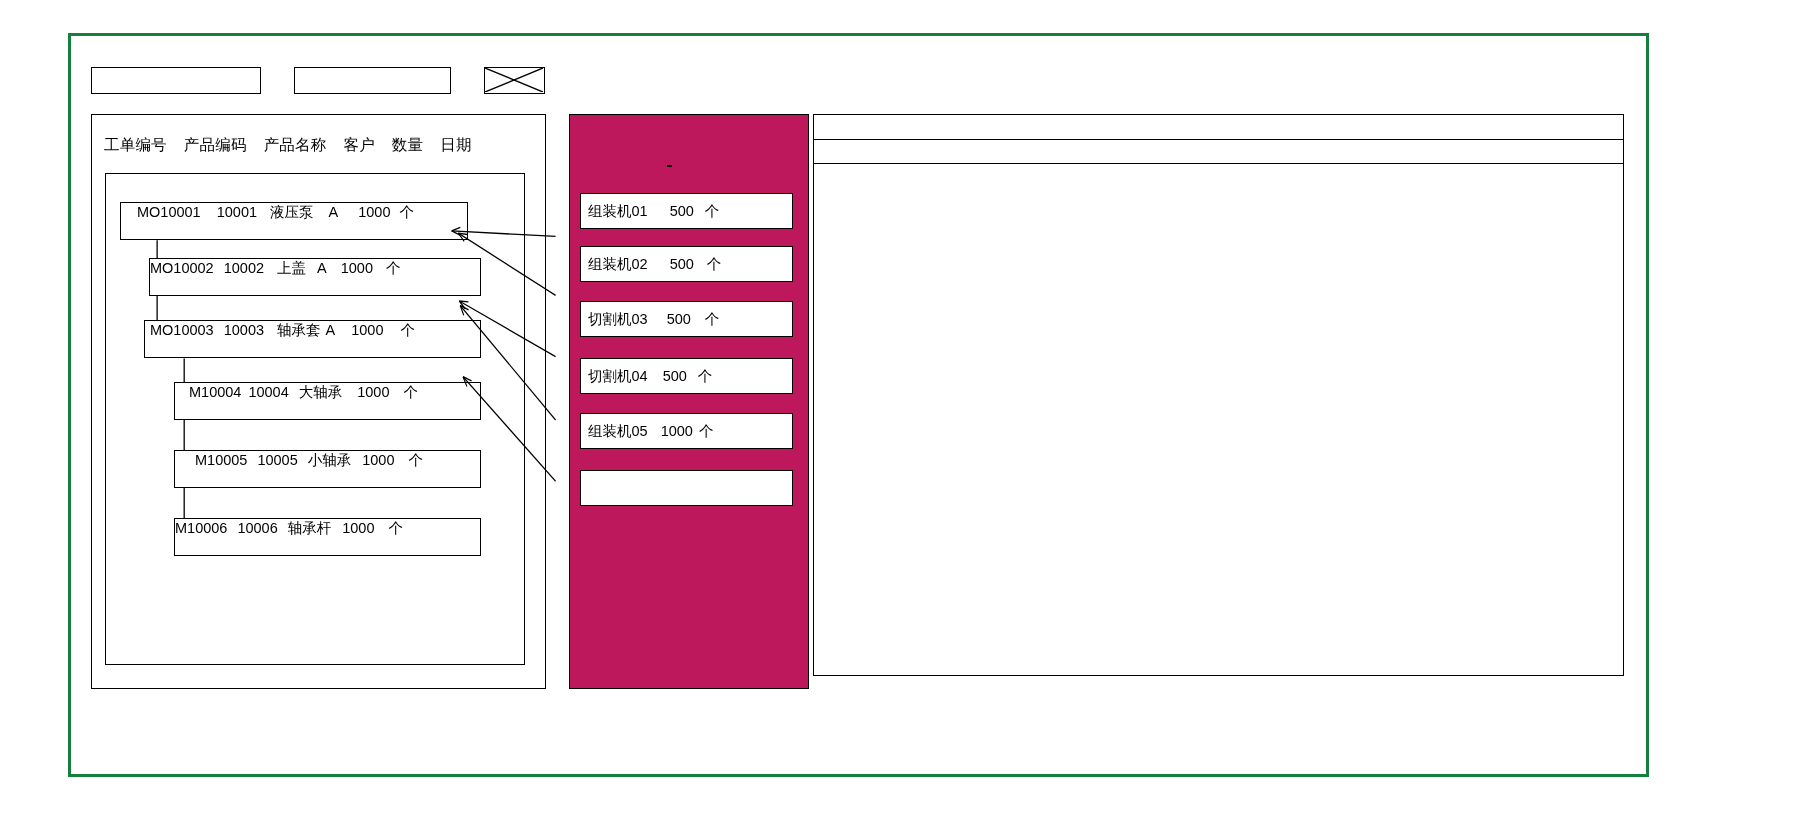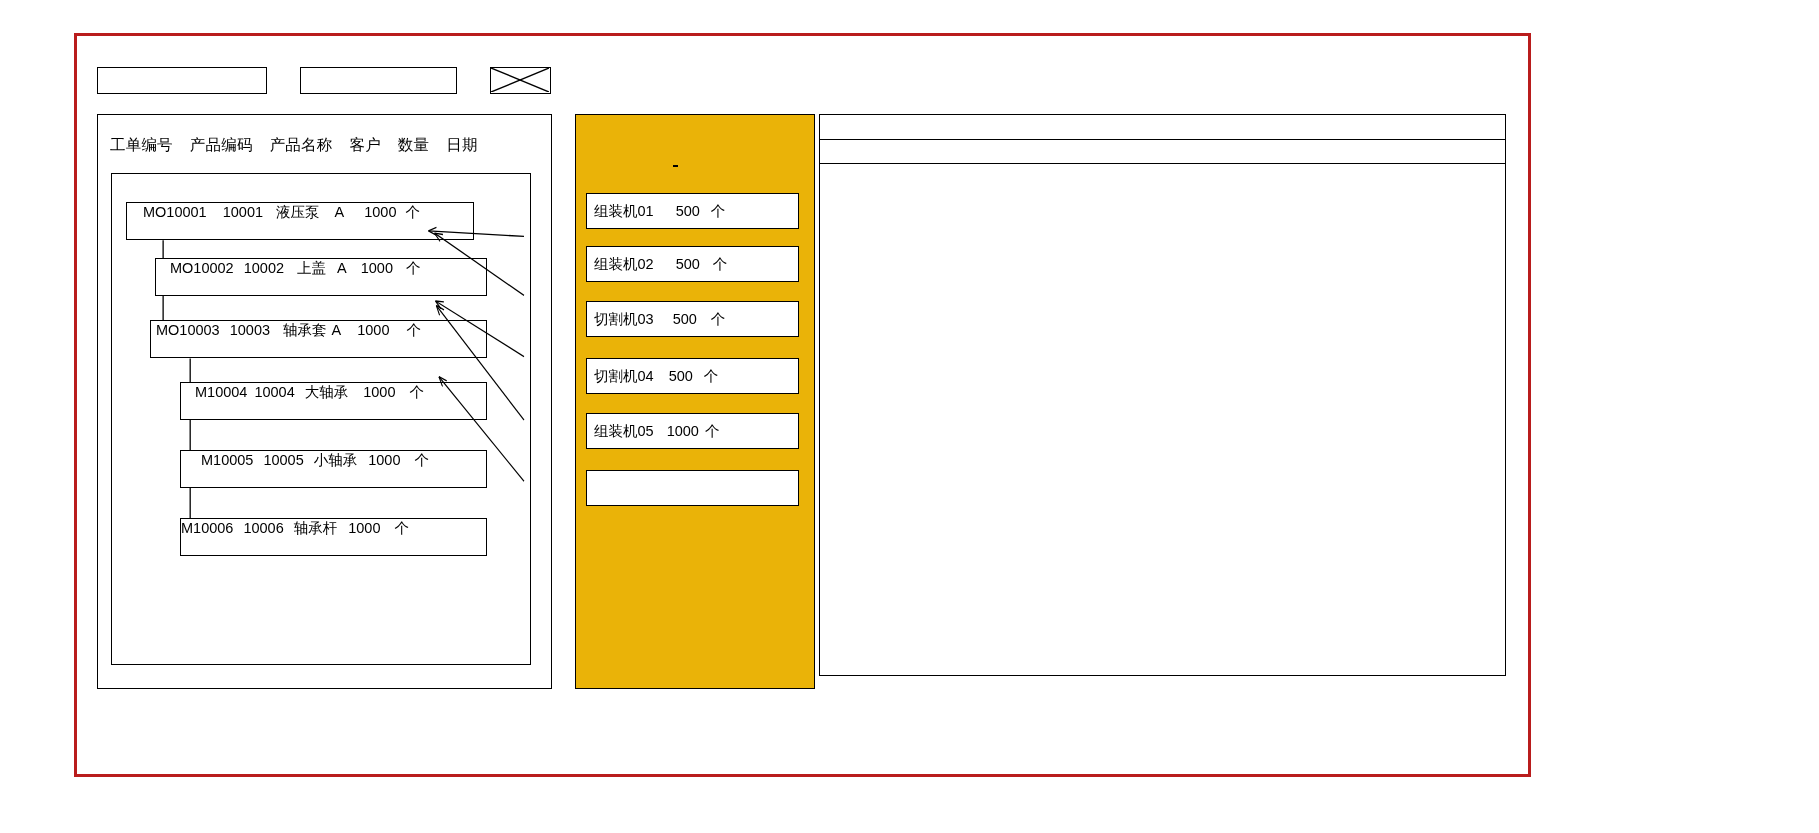--- a/index.html
+++ b/index.html
@@ -12,25 +12,25 @@
     height: 833px;
     font-family: "Liberation Sans", "DejaVu Sans", sans-serif;
     color: #000000;
     overflow: hidden;
     position: relative;
   }
 
   
   .app-window {
     position: absolute;
-    left: 74px;
+    left: 68px;
     top: 33px;
-    width: 1457px;
+    width: 1581px;
     height: 744px;
-    border: 3px solid #b91c1c;
+    border: 3px solid #15803d;
     box-sizing: border-box;
     background: #ffffff;
   }
 
   
   .toolbar {
     position: absolute;
     left: 20px;
     top: 31px;
     display: flex;
@@ -117,36 +117,36 @@
     white-space: nowrap;
   }
   .tree-row .cells {
     display: flex;
     align-items: baseline;
   }
   .tree-row .cell { display: inline-block; }
 
   
   .row-d0 { left: 14px;  top: 28px;  width: 348px; height: 38px; padding-left: 16px; }
-  .row-d1 { left: 43px;  top: 84px;  width: 332px; height: 38px; padding-left: 14px; }
+  .row-d1 { left: 43px;  top: 84px;  width: 332px; height: 38px; }
   .row-d1b{ left: 38px;  top: 146px; width: 337px; height: 38px; padding-left: 5px; }
   .row-d2 { left: 68px;  top: 208px; width: 307px; height: 38px; padding-left: 14px; }
   .row-d2b{ left: 68px;  top: 276px; width: 307px; height: 38px; padding-left: 20px; }
   .row-d2c{ left: 68px;  top: 344px; width: 307px; height: 38px; }
 
   
   .mid-panel {
     position: absolute;
     left: 478px;
     top: 0;
     width: 240px;
     height: 575px;
     border: 1.6px solid #000000;
     box-sizing: border-box;
-    background: #eab308;
+    background: #be185d;
   }
   .mid-marker {
     position: absolute;
     left: 97px;
     top: 50px;
     width: 5px;
     height: 2px;
     background: #000000;
   }
   .op-row {

